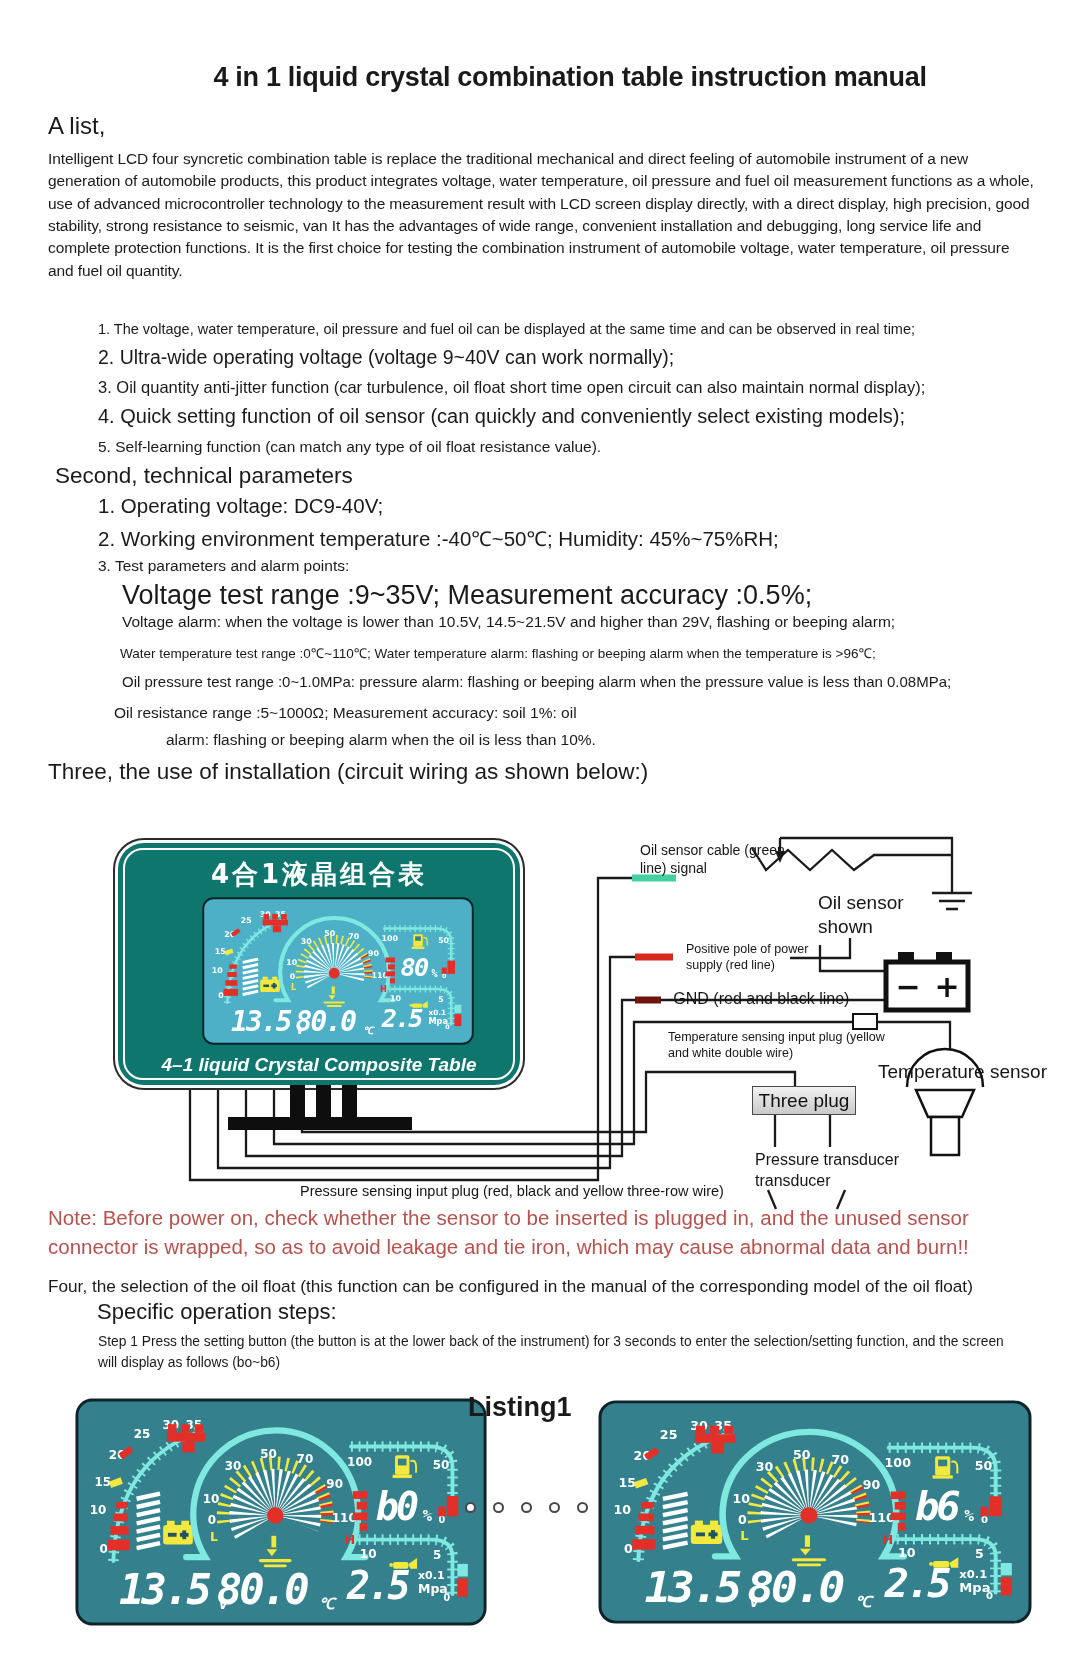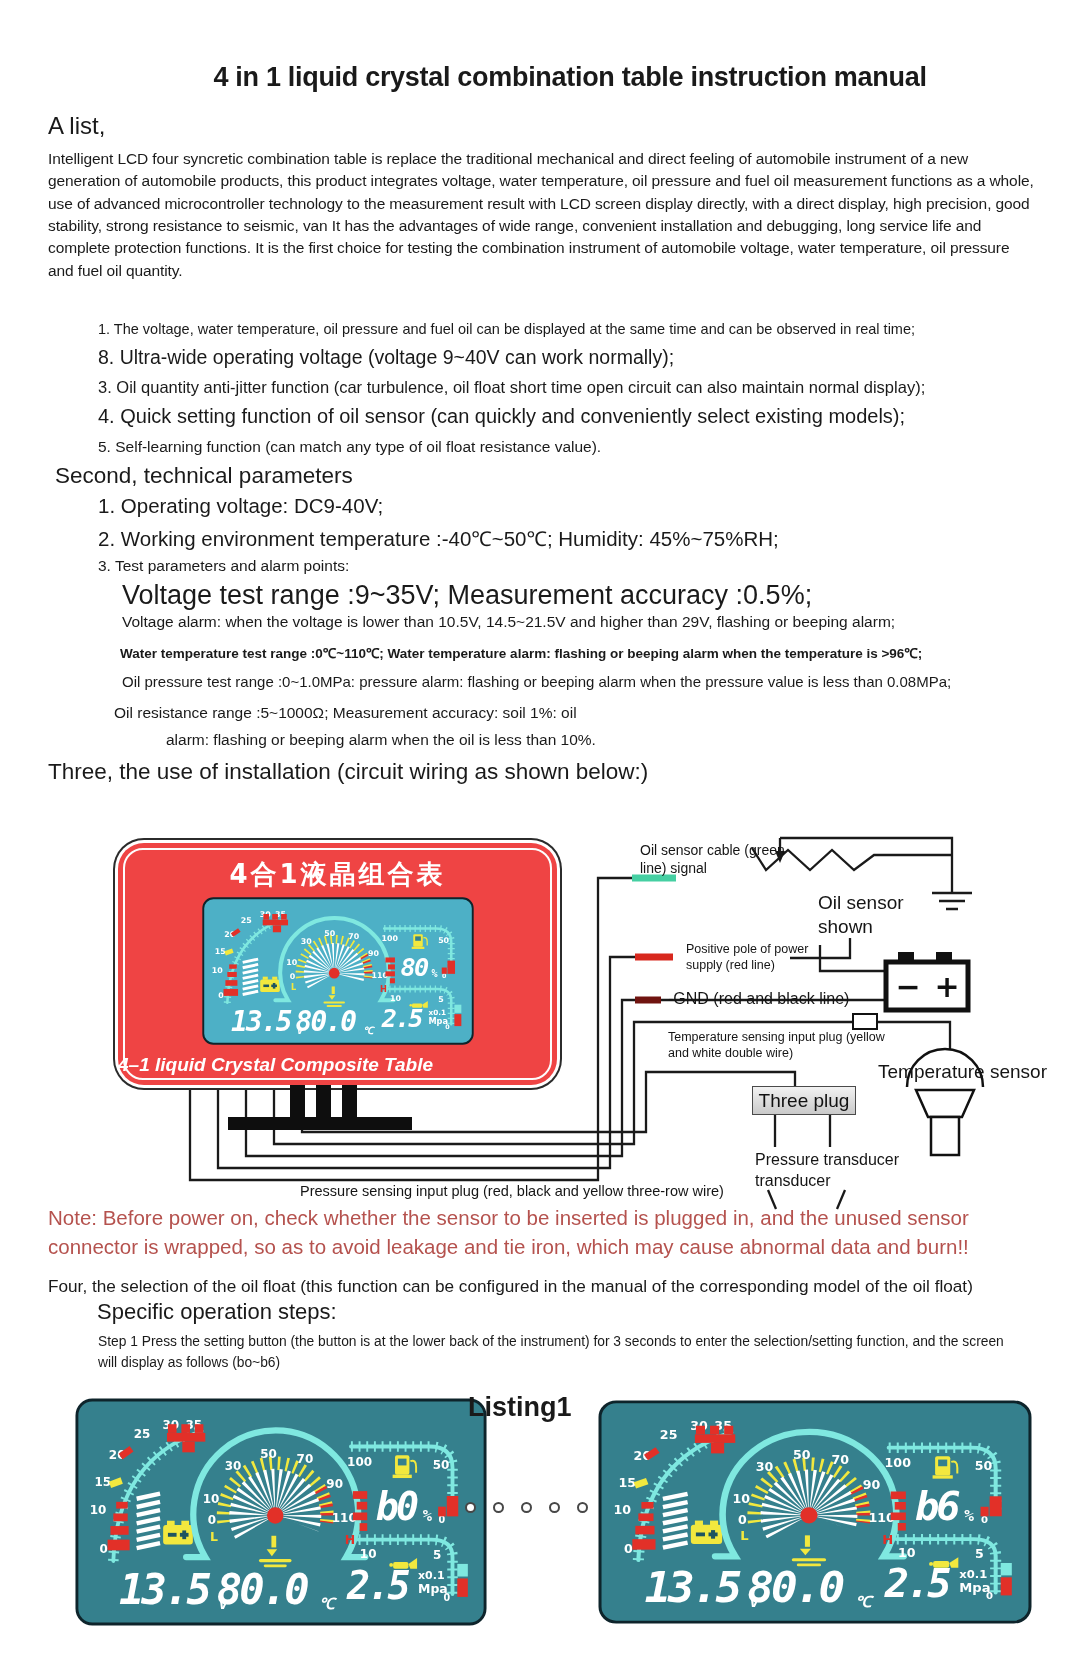--- a/index.html
+++ b/index.html
@@ -7,21 +7,21 @@
         font-family:"Liberation Sans",sans-serif;color:#1a1a1a;}
   .abs{position:absolute;}
   .ttl{font-size:27px;font-weight:600;letter-spacing:-0.3px;}
   .h-alist{font-size:24px;}
   .para{font-size:15.5px;line-height:1.44;letter-spacing:-0.1px;}
   .h-char{font-size:20.5px;}
   .c1{font-size:14.5px;} .c2{font-size:19.5px;} .c3{font-size:16.5px;}
   .c4{font-size:20px;}  .c5{font-size:15.5px;}
   .h-second{font-size:22.5px;}
   .t1{font-size:20.5px;} .t2{font-size:20.5px;} .t3{font-size:15.5px;}
-  .p1{font-size:27px;} .p2{font-size:15.5px;} .p3{font-size:13.5px;font-weight:bold;}
+  .p1{font-size:27px;} .p2{font-size:15.5px;} .p3{font-size:13.5px;}
   .p4{font-size:15px;}   .p5{font-size:15.5px;} .p6{font-size:15.5px;}
   .h-three{font-size:22.5px;}
   .note{font-size:20.5px;line-height:1.43;color:#b5524e;width:940px;}
   .h-four{font-size:17.2px;white-space:nowrap;}
   .h-steps{font-size:22px;}
   .step{font-size:13.8px;line-height:1.55;width:925px;}
   .listing-label{font-size:27px;font-weight:600;}
 
   
   #diagram{position:absolute;left:0;top:795px;width:1080px;height:420px;}
@@ -31,26 +31,26 @@
   .lbl-pos{left:686px;top:146px;width:148px;font-size:12.5px;line-height:1.3;}
   .lbl-gnd{left:668px;top:195px;font-size:16px;white-space:nowrap;}
   .lbl-tplug{left:668px;top:234px;width:228px;font-size:12.5px;line-height:1.3;}
   .lbl-ptrans{left:755px;top:355px;width:155px;font-size:16px;line-height:1.3;}
   .lbl-tsensor{left:878px;top:266px;font-size:19px;white-space:nowrap;}
   .lbl-caption{left:300px;top:388px;font-size:14.5px;white-space:nowrap;}
   .three-plug{position:absolute;left:752px;top:291px;width:102px;height:27px;
       background:linear-gradient(#f2f2f2,#c9c9c9);border:1.5px solid #4a4a4a;
       display:flex;align-items:center;justify-content:center;font-size:19px;color:#111;}
   
-  .device{position:absolute;left:118px;top:48px;width:439px;height:242px;background:#ef4444;
+  .device{position:absolute;left:118px;top:48px;width:402px;height:242px;background:#0f766e;
       border-radius:26px;box-shadow:0 0 0 3px #ffffff,0 0 0 5px #2b2b2b;}
   .device::before{content:'';position:absolute;inset:5px;border:2px solid #fdfdfd;border-radius:20px;pointer-events:none;}
   .device-cn{position:absolute;top:14px;left:0;width:100%;text-align:center;color:#fff;
       font-size:26px;font-weight:bold;letter-spacing:3px;font-family:"DejaVu Sans",sans-serif;}
-  .device-sub{position:absolute;bottom:9px;left:0;width:100%;color:#fff;
+  .device-sub{position:absolute;bottom:9px;left:0;width:100%;text-align:center;color:#fff;
       font-size:19px;font-weight:bold;font-style:italic;}
   .standbar{position:absolute;background:#0e0e0e;}
 
   
   .lcd-bg{fill:#35808d;stroke:#0e242b;stroke-width:3;}
   .screen-bright .lcd-bg{fill:#4db0c6;}
   .cy{stroke:#7fe8e0;fill:none;stroke-width:4;stroke-linecap:round;}
   .cy65{stroke:#7fe8e0;fill:none;stroke-width:6.5;stroke-linecap:round;}
   .cyticks{stroke:#7fe8e0;fill:none;stroke-width:11;stroke-dasharray:2 6;}
   .ylticks{stroke:#f2e83e;fill:none;stroke-width:14;stroke-dasharray:2.6 6;}
@@ -76,21 +76,21 @@
 <body>
 
 <div id="page">
 
   <div class="abs ttl" style="left:60px;top:62px;width:1020px;text-align:center;">4 in 1 liquid crystal combination table instruction manual</div>
 
   <div class="abs h-alist" style="left:48px;top:112px;">A list,</div>
   <div class="abs para" style="left:48px;top:148px;width:990px;">Intelligent LCD four syncretic combination table is replace the traditional mechanical and direct feeling of automobile instrument of a new generation of automobile products, this product integrates voltage, water temperature, oil pressure and fuel oil measurement functions as a whole, use of advanced microcontroller technology to the measurement result with LCD screen display directly, with a direct display, high precision, good stability, strong resistance to seismic, van It has the advantages of wide range, convenient installation and debugging, long service life and complete protection functions. It is the first choice for testing the combination instrument of automobile voltage, water temperature, oil pressure and fuel oil quantity.</div>
 
   <div class="abs c1" style="left:98px;top:321px;">1. The voltage, water temperature, oil pressure and fuel oil can be displayed at the same time and can be observed in real time;</div>
-  <div class="abs c2" style="left:98px;top:346px;">8. Ultra-wide operating voltage (voltage 9~40V can work normally);</div>
+  <div class="abs c2" style="left:98px;top:346px;">2. Ultra-wide operating voltage (voltage 9~40V can work normally);</div>
   <div class="abs c3" style="left:98px;top:378px;">3. Oil quantity anti-jitter function (car turbulence, oil float short time open circuit can also maintain normal display);</div>
   <div class="abs c4" style="left:98px;top:405px;">4. Quick setting function of oil sensor (can quickly and conveniently select existing models);</div>
   <div class="abs c5" style="left:98px;top:438px;">5. Self-learning function (can match any type of oil float resistance value).</div>
 
   <div class="abs h-second" style="left:55px;top:463px;">Second, technical parameters</div>
   <div class="abs t1" style="left:98px;top:494px;">1. Operating voltage: DC9-40V;</div>
   <div class="abs t2" style="left:98px;top:524px;">2. Working environment temperature :-40℃~50℃; Humidity: 45%~75%RH;</div>
   <div class="abs t3" style="left:98px;top:557px;">3. Test parameters and alarm points:</div>
   <div class="abs p1" style="left:122px;top:580px;">Voltage test range :9~35V; Measurement accuracy :0.5%;</div>
   <div class="abs p2" style="left:122px;top:613px;">Voltage alarm: when the voltage is lower than 10.5V, 14.5~21.5V and higher than 29V, flashing or beeping alarm;</div>

